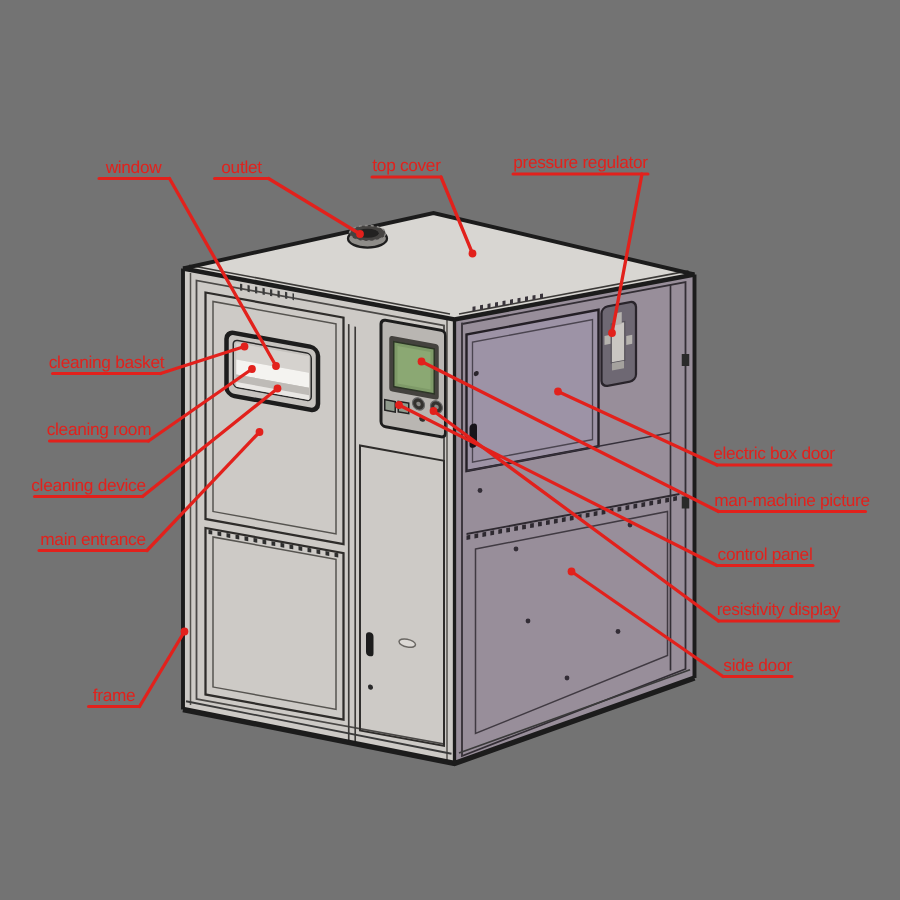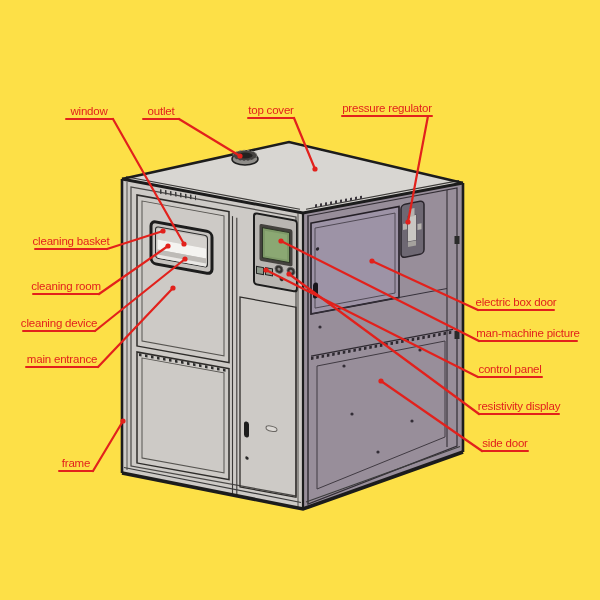--- a/index.html
+++ b/index.html
@@ -1,16 +1,16 @@
 <!DOCTYPE html>
 <html><head>
 <meta charset="utf-8">
 <style>
   html,body { margin:0; padding:0; background:#ffffff; }
-  .page { position:relative; width:600px; height:600px; background:#fde047; overflow:hidden;
+  .page { position:relative; width:600px; height:600px; background:#737373; overflow:hidden;
           font-family:"Liberation Sans", sans-serif; }
   svg { position:absolute; left:0; top:0; }
   .lbl { font-family:"Liberation Sans", sans-serif; font-size:11.5px; letter-spacing:-0.2px;
          fill:#e2211c; }
   .ul   { stroke:#e2211c; stroke-width:2; stroke-linecap:round; }
   .lead { stroke:#e2211c; stroke-width:2.2; stroke-linecap:round; }
   .dot  { fill:#e2211c; }
   .edge { stroke:#1c1c1c; fill:none; }
   .seam { stroke:#3c3a38; fill:none; }
 </style>

